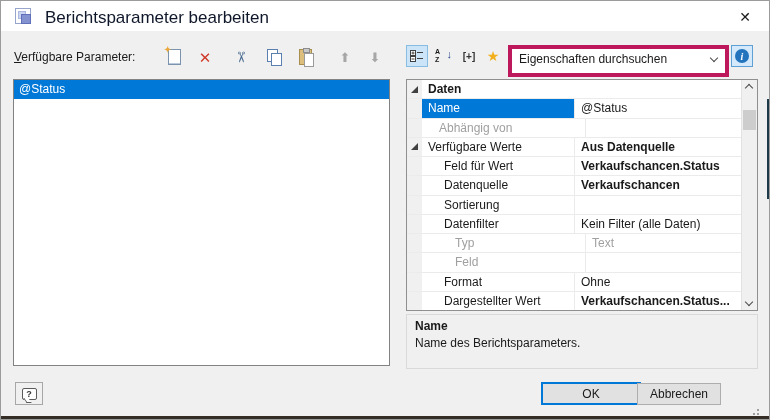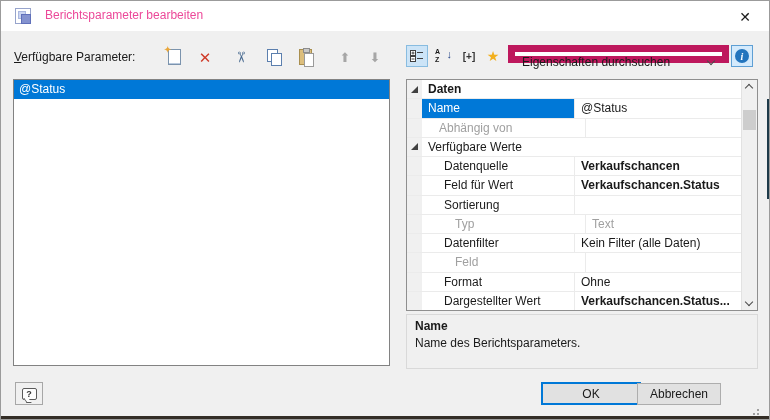--- a/index.html
+++ b/index.html
@@ -7,21 +7,21 @@
   .window{
     position:relative;width:770px;height:420px;background:#f0f0f0;
     border:1px solid #9b9b9b;overflow:hidden;
     font-family:"Liberation Sans","DejaVu Sans",sans-serif;font-size:12px;color:#1a1a1a;
   }
   
   .titlebar{position:absolute;left:0;top:0;right:0;height:30px;background:#ffffff;}
   .app-icon{position:absolute;left:14px;top:7px;width:16px;height:16px;border:1px solid #97a4cc;background:#fff;}
   .app-icon::before{content:"";position:absolute;left:2px;top:2px;width:6px;height:6px;background:#ccd6f2;border:1px solid #aab7de;}
   .app-icon::after{content:"";position:absolute;left:5px;top:5px;width:8px;height:8px;background:#8492cf;border:1px solid #6070ba;}
-  .title-text{position:absolute;left:44px;top:7px;font-size:12px;color:#ec4899;white-space:nowrap;text-align:center;}
+  .title-text{position:absolute;left:44px;top:7px;font-size:17px;color:#0f172a;white-space:nowrap;text-align:center;}
   .close-btn{position:absolute;right:8px;top:5px;width:32px;height:21px;display:flex;align-items:center;justify-content:center;
     font-size:14px;color:#1a1a1a;cursor:default;}
   
   .param-label{position:absolute;left:13px;top:49px;}
   .param-label u{text-decoration:underline;}
   .tbtn{position:absolute;top:44px;width:24px;height:24px;display:flex;align-items:center;justify-content:center;}
   .ic-new{position:relative;width:13px;height:16px;background:#fff;border:1px solid #7b93ad;
     box-shadow:inset 0 -3px 0 -2px #b9cade, inset 0 -6px 0 -5px #b9cade;}
   .ic-new .spark{position:absolute;left:-5px;top:-6px;font-size:10px;color:#e9a63a;}
   .ic-del{font-size:15px;font-weight:bold;color:#cf3a28;line-height:1;}
@@ -36,21 +36,21 @@
   .listbox{position:absolute;left:12px;top:78px;width:377px;height:287px;background:#fff;border:1px solid #828282;overflow:hidden;}
   .list-item{height:19px;line-height:19px;padding-left:5px;white-space:nowrap;}
   .list-item.sel{background:#0078d7;color:#fff;}
   
   .rbtn{position:absolute;top:44px;height:22px;width:22px;display:flex;align-items:center;justify-content:center;}
   .rbtn.checked{background:#cce4f7;border:1px solid #88bce0;}
   .ic-az{position:relative;width:16px;height:16px;font-size:7px;font-weight:bold;color:#1a1a1a;line-height:8px;text-align:left;}
   .ic-az .arr{position:absolute;right:-1px;top:2px;font-size:11px;font-weight:normal;color:#2b4a8b;}
   .ic-plus-txt{font-size:10px;font-weight:bold;color:#333;letter-spacing:0px;}
   .ic-star{font-size:14px;color:#f2b01e;line-height:1;}
-  .combo{position:absolute;left:507px;top:44px;width:221px;height:18px;background:#fff;border:7px solid #be185d;}
+  .combo{position:absolute;left:507px;top:44px;width:221px;height:32px;background:#fff;border:4px solid #be185d;}
   .combo .txt{position:absolute;left:7px;top:3px;color:#1a1a1a;white-space:nowrap;}
   .chev{display:inline-block;width:6px;height:6px;border-right:1.4px solid #4a4a4a;border-bottom:1.4px solid #4a4a4a;}
   .chev.down{transform:rotate(45deg);}
   .chev.up{transform:rotate(-135deg);}
   .combo .chev{position:absolute;right:8px;top:6px;}
   .info-btn{left:730px;width:22px;background:#d4eafc;border:1px solid #5e9fd4;}
   .ic-info{width:14px;height:14px;border-radius:50%;background:#2374bd;color:#fff;
     font-family:"Liberation Serif","DejaVu Serif",serif;font-style:italic;font-weight:bold;font-size:10px;
     display:flex;align-items:center;justify-content:center;}
   
@@ -180,45 +180,46 @@
         <div class="pg-row">
           <div class="pg-m"></div>
           <div class="pg-label dis">Abhängig von</div>
           <div class="pg-value dis"></div>
         </div>
         <div class="pg-row">
           <div class="pg-m">
             <span class="tri"></span>
           </div>
           <div class="pg-label">Verfügbare Werte</div>
+          <div class="pg-value b">Aus Datenquelle</div>
+        </div>
+        <div class="pg-row">
+          <div class="pg-m"></div>
+          <div class="pg-label sub">Feld für Wert</div>
+          <div class="pg-value b">Verkaufschancen.Status</div>
         </div>
         <div class="pg-row">
           <div class="pg-m"></div>
           <div class="pg-label sub">Datenquelle</div>
           <div class="pg-value b">Verkaufschancen</div>
         </div>
         <div class="pg-row">
           <div class="pg-m"></div>
-          <div class="pg-label sub">Feld für Wert</div>
-          <div class="pg-value b">Verkaufschancen.Status</div>
-        </div>
-        <div class="pg-row">
-          <div class="pg-m"></div>
           <div class="pg-label sub">Sortierung</div>
           <div class="pg-value"></div>
         </div>
         <div class="pg-row">
           <div class="pg-m"></div>
+          <div class="pg-label sub">Datenfilter</div>
+          <div class="pg-value">Kein Filter (alle Daten)</div>
+        </div>
+        <div class="pg-row">
+          <div class="pg-m"></div>
           <div class="pg-label sub dis">Typ</div>
           <div class="pg-value dis">Text</div>
-        </div>
-        <div class="pg-row">
-          <div class="pg-m"></div>
-          <div class="pg-label sub">Datenfilter</div>
-          <div class="pg-value">Kein Filter (alle Daten)</div>
         </div>
         <div class="pg-row">
           <div class="pg-m"></div>
           <div class="pg-label sub dis">Feld</div>
           <div class="pg-value dis"></div>
         </div>
         <div class="pg-row">
           <div class="pg-m"></div>
           <div class="pg-label sub">Format</div>
           <div class="pg-value">Ohne</div>

